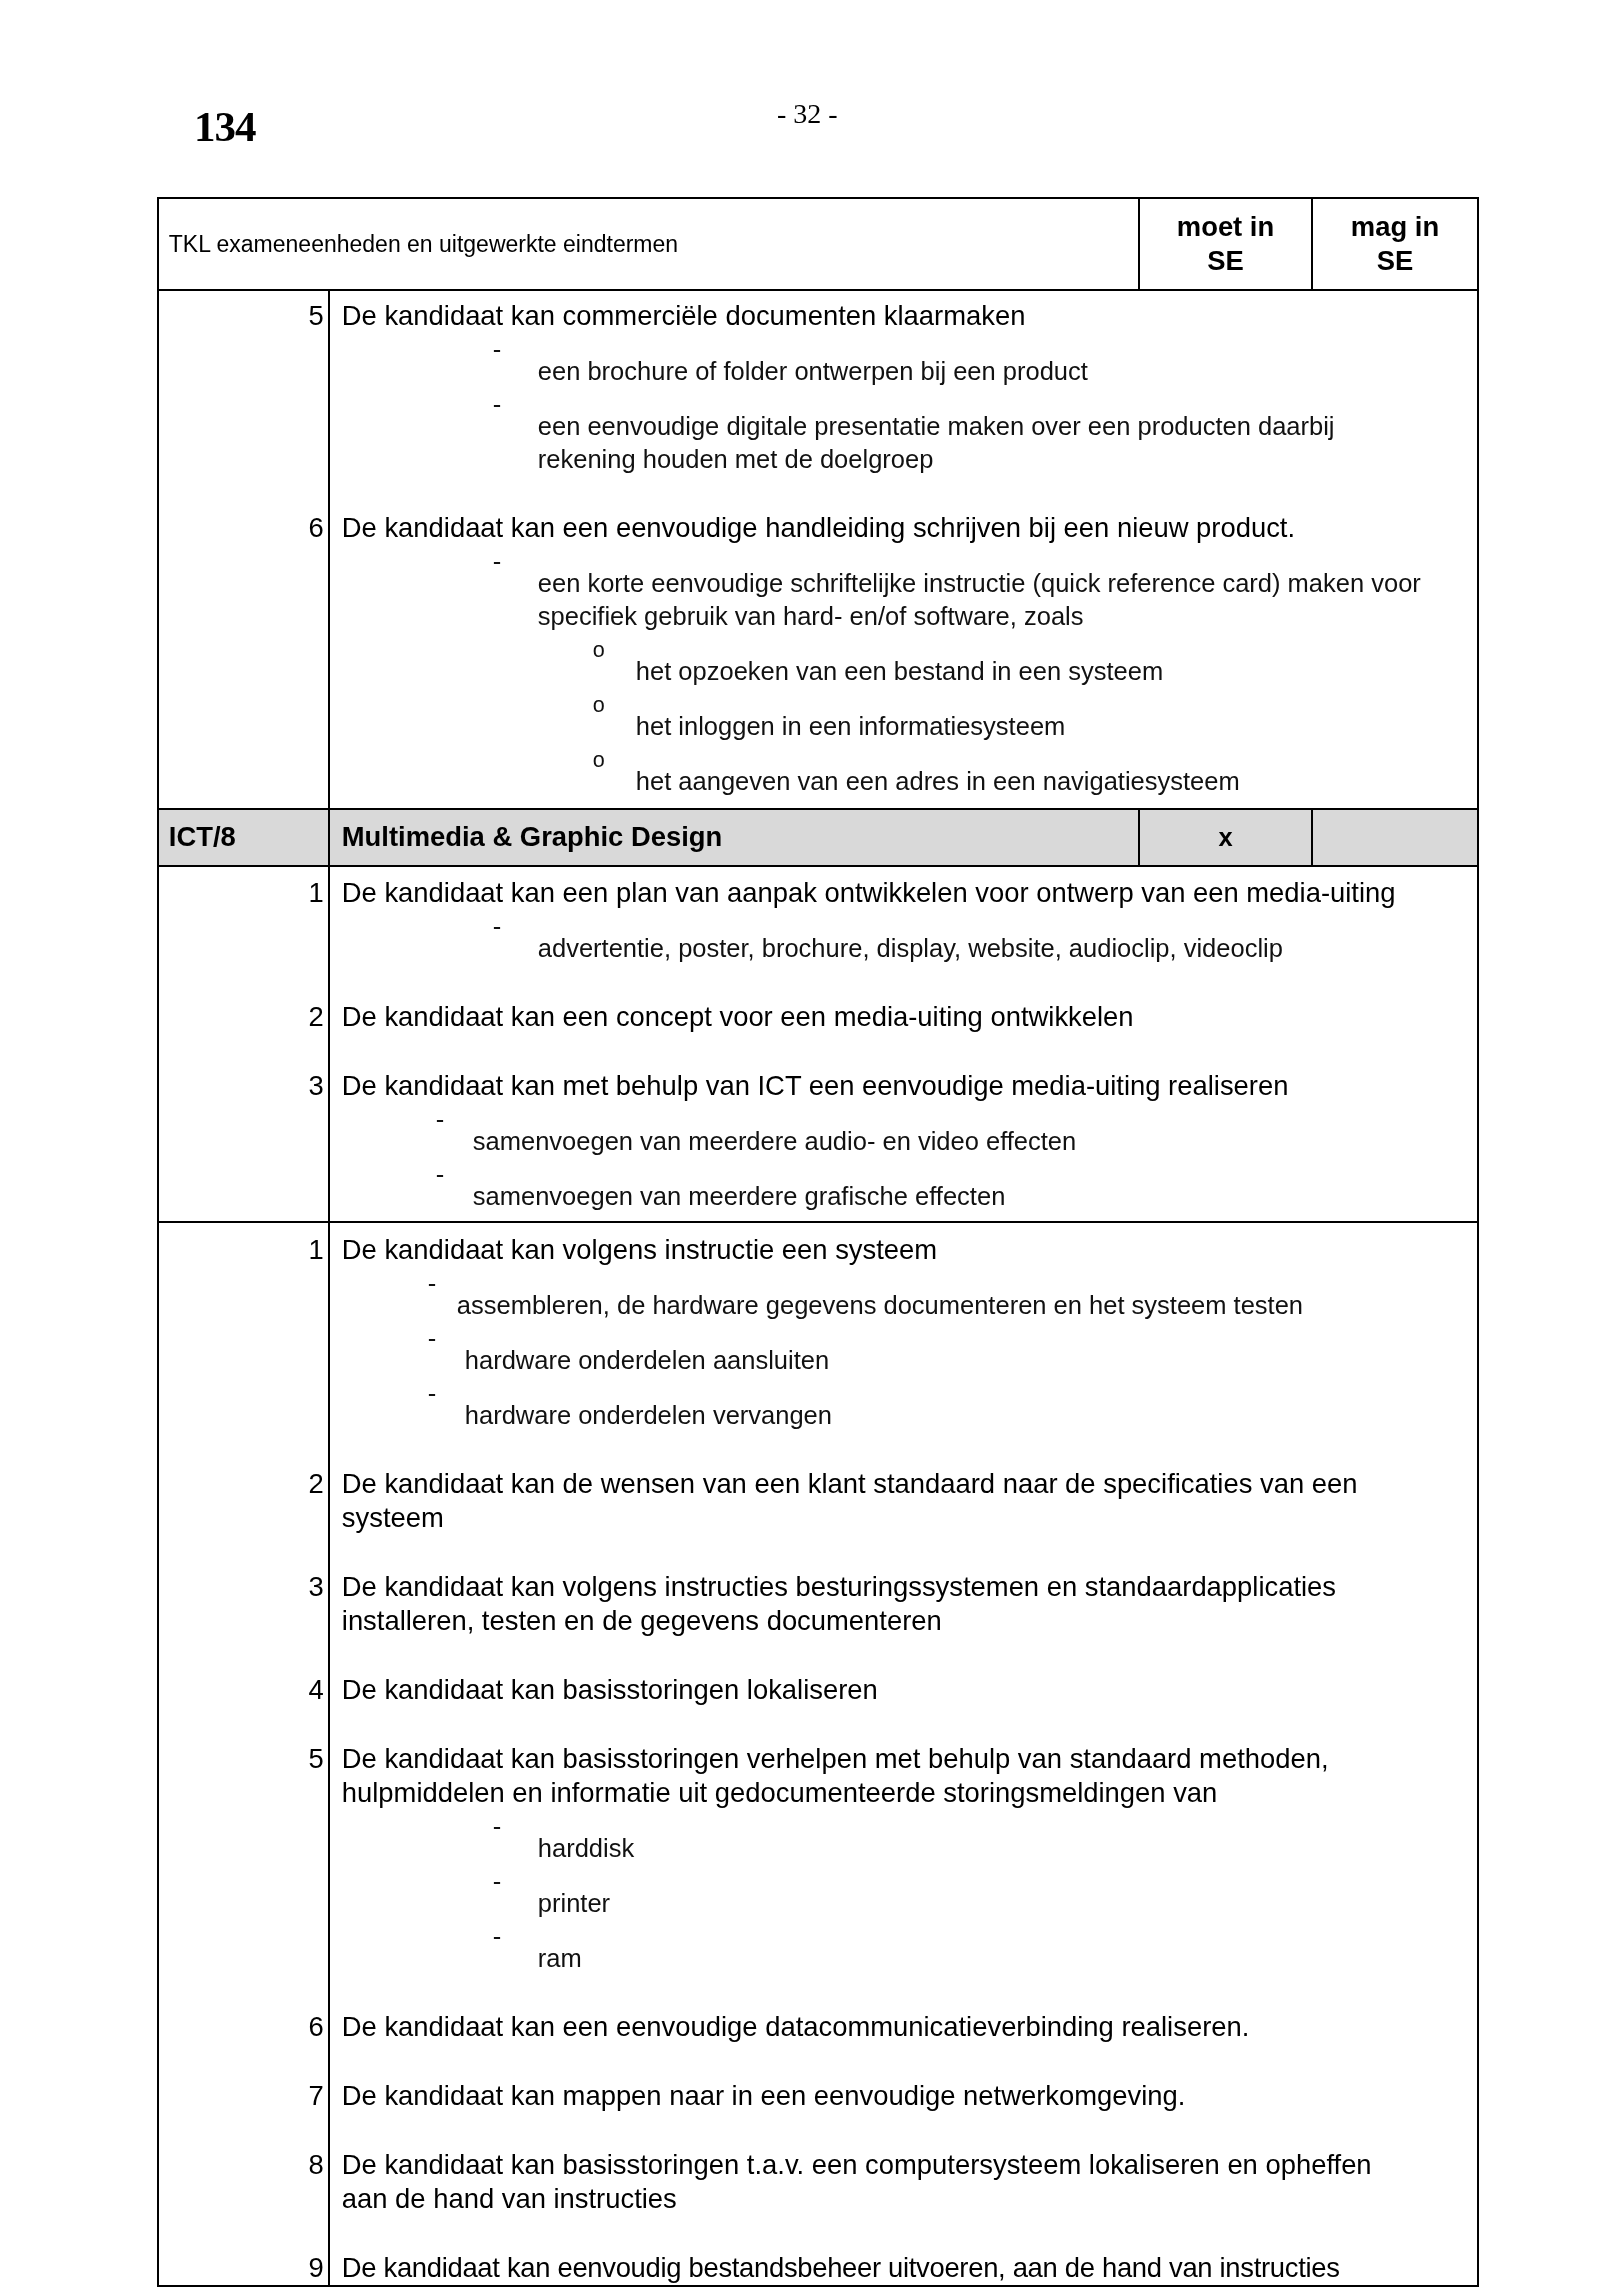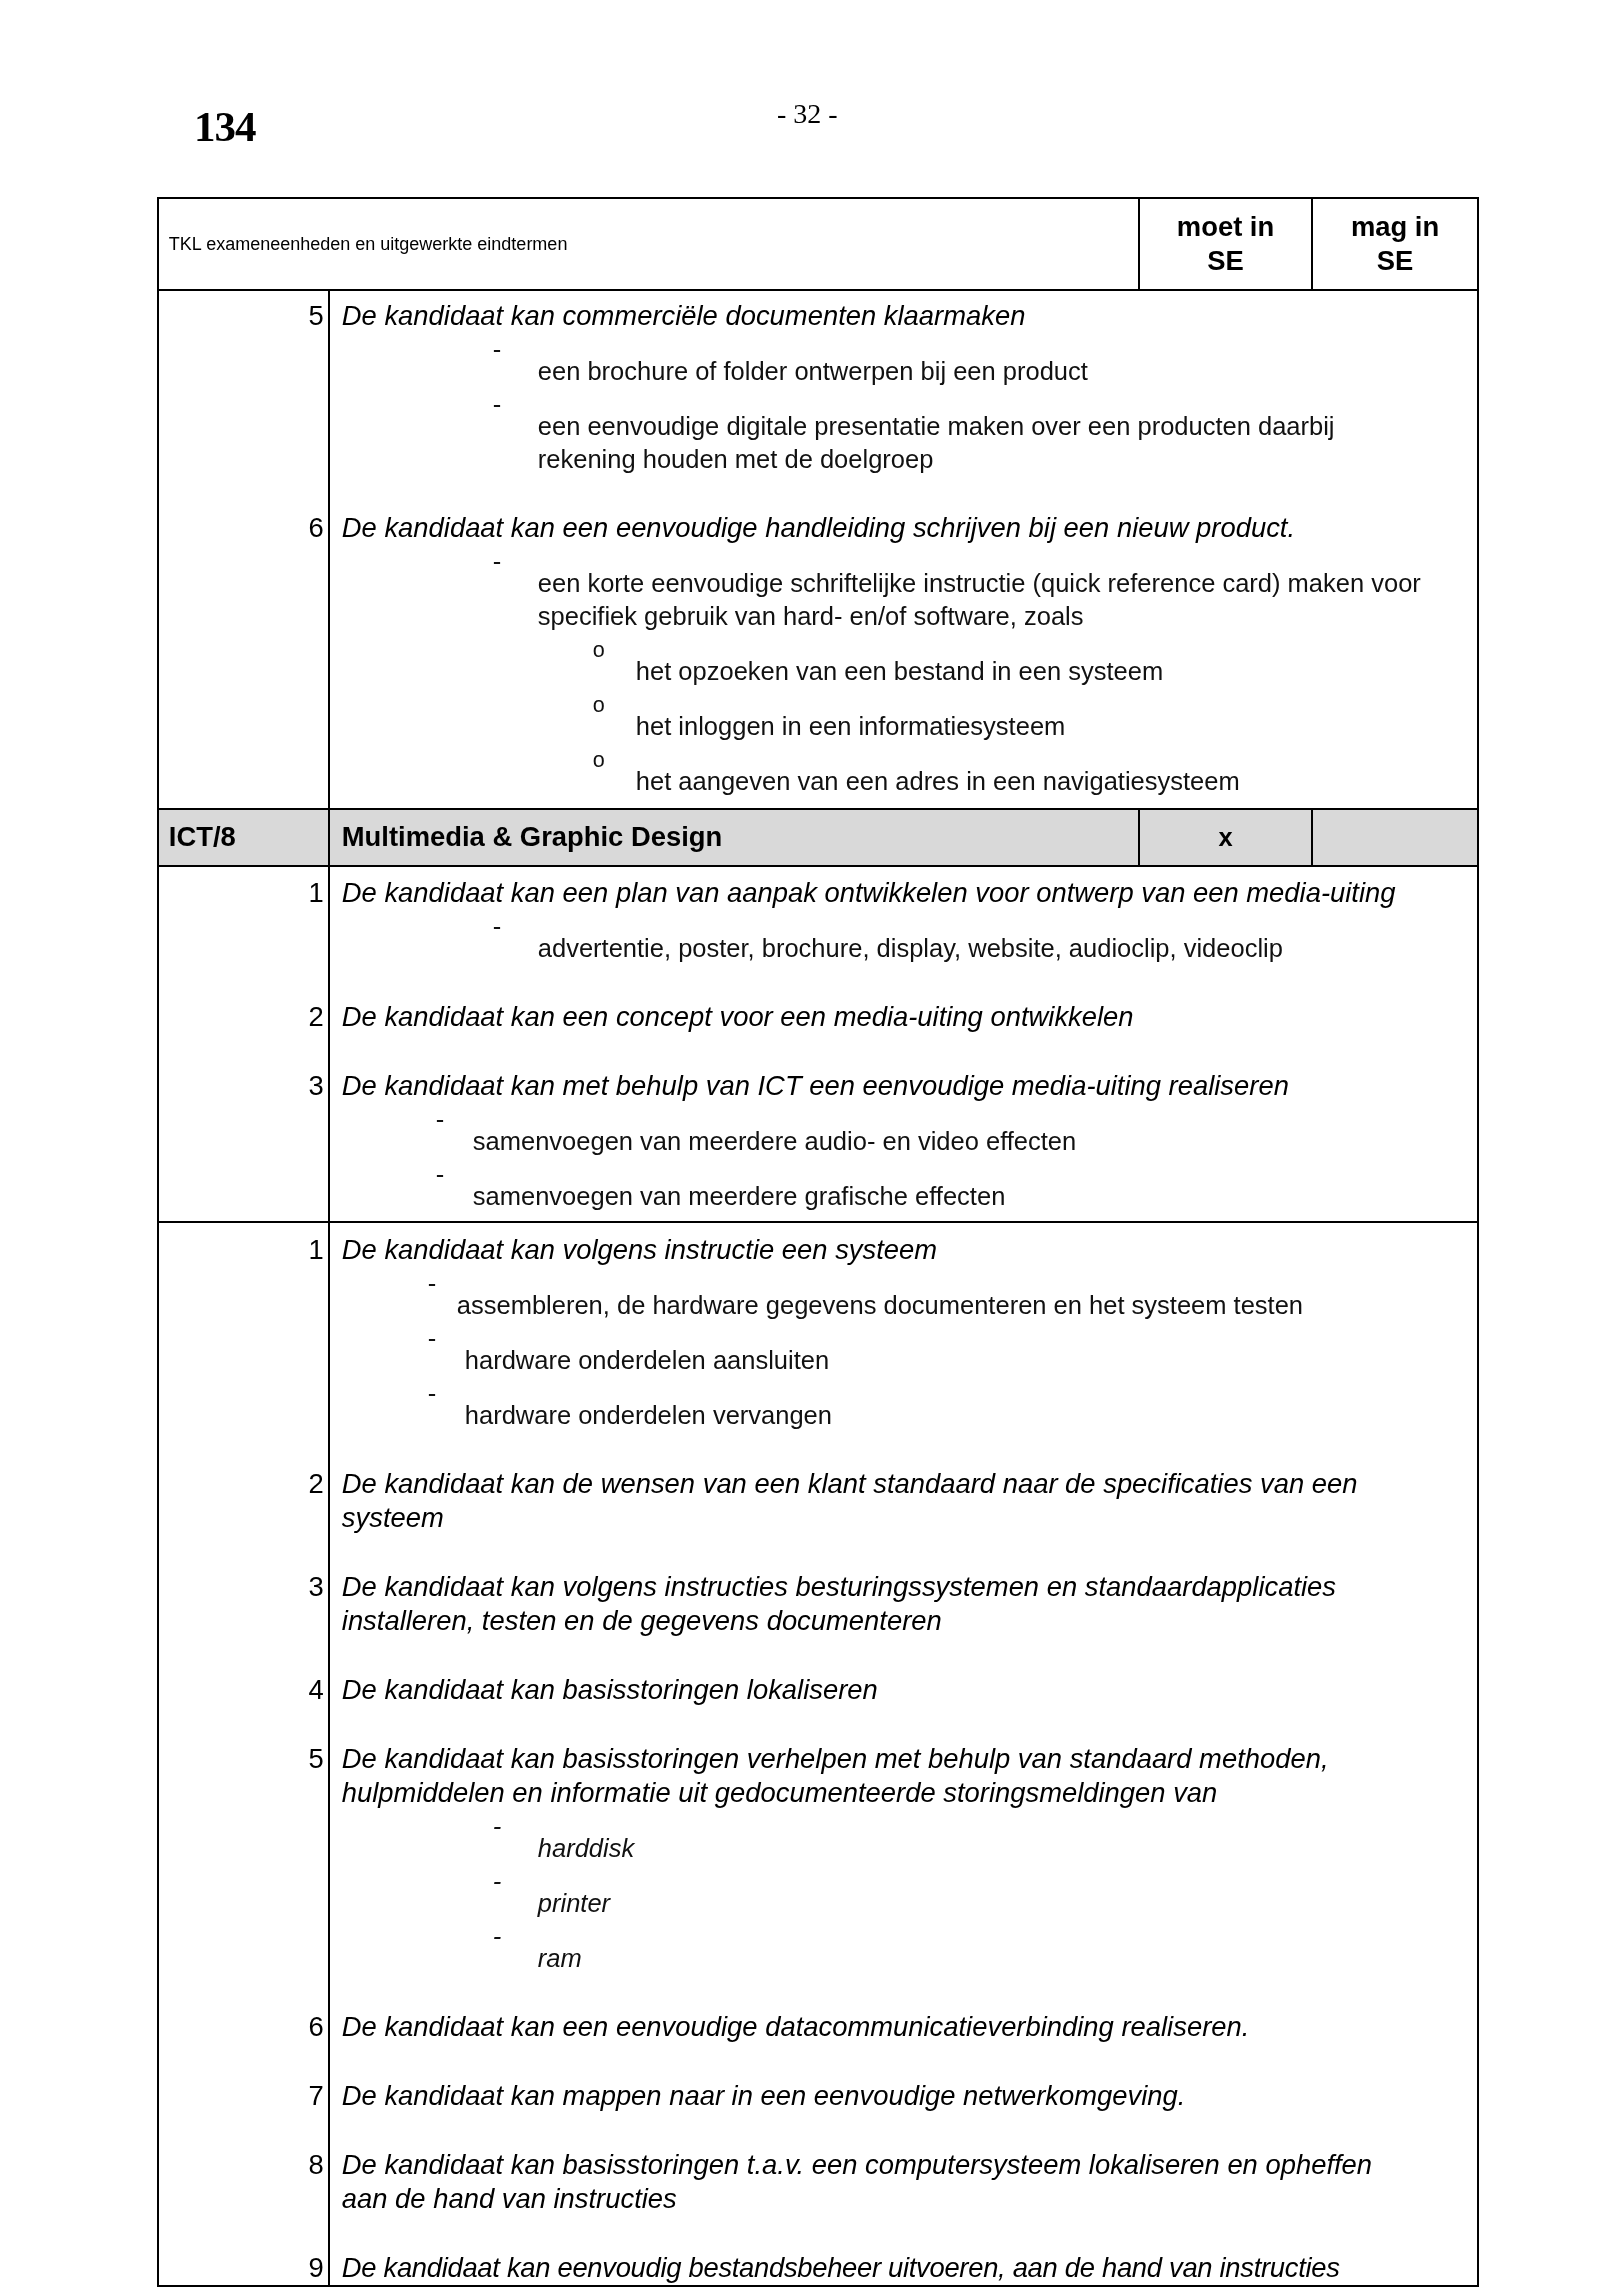--- a/index.html
+++ b/index.html
@@ -20,32 +20,32 @@
     position: absolute; left: 157px; top: 197px;
     width: 1319px; border-collapse: collapse; table-layout: fixed;
   }
   .doc-table td { border: 2.5px solid #000; padding: 0; vertical-align: top; }
   .col-code { width: 171px; }
   .col-desc { width: 810px; }
   .col-moet { width: 173px; }
   .col-mag { width: 166px; }
 
   .hdr td { height: 90px; vertical-align: middle; }
-  .hdr-title { font-size: 18px; padding-left: 9.8px !important; margin-top: 28px; }
+  .hdr-title { font-size: 23px; padding-left: 9.8px !important; margin-top: 28px; }
   .hdr-col { text-align: center; font-size: 27.4px; line-height: 34px; font-weight: bold; }
 
   .unit td { background: #d9d9d9; height: 55px; vertical-align: middle; font-size: 27.4px; font-weight: bold; }
   .unit .code { padding-left: 9.8px; }
   .unit .title { padding-left: 11.8px; }
   .unit .mark { text-align: center; font-size: 25.5px; }
 
   .body-row td { border-top: 2.5px solid #000; border-bottom: 2.5px solid #000; }
   .nums-cell { text-align: right; padding-right: 5.9px !important; }
   .content-cell { padding: 0 5.9px 0 11.8px !important; }
-  .goal { font-size: 27.4px; line-height: 34px; font-style: italic; }
+  .goal { font-size: 27.4px; line-height: 34px; }
   .sub { display: flex; font-size: 25.5px; line-height: 33px; color: #111; }
   .sub .bullet { flex: 0 0 auto; }
   .lvl-b { padding-left: 94px; }
   .lvl-b .bullet { width: 37px; }
   .lvl-c { padding-left: 251px; }
   .lvl-c .bullet { width: 43px; font-size: 21.6px; }
   .lvl-d { padding-left: 151px; }
   .lvl-d .bullet { width: 45px; }
   .lvl-e { padding-left: 86px; }
   .lvl-e .bullet { width: 37px; }

